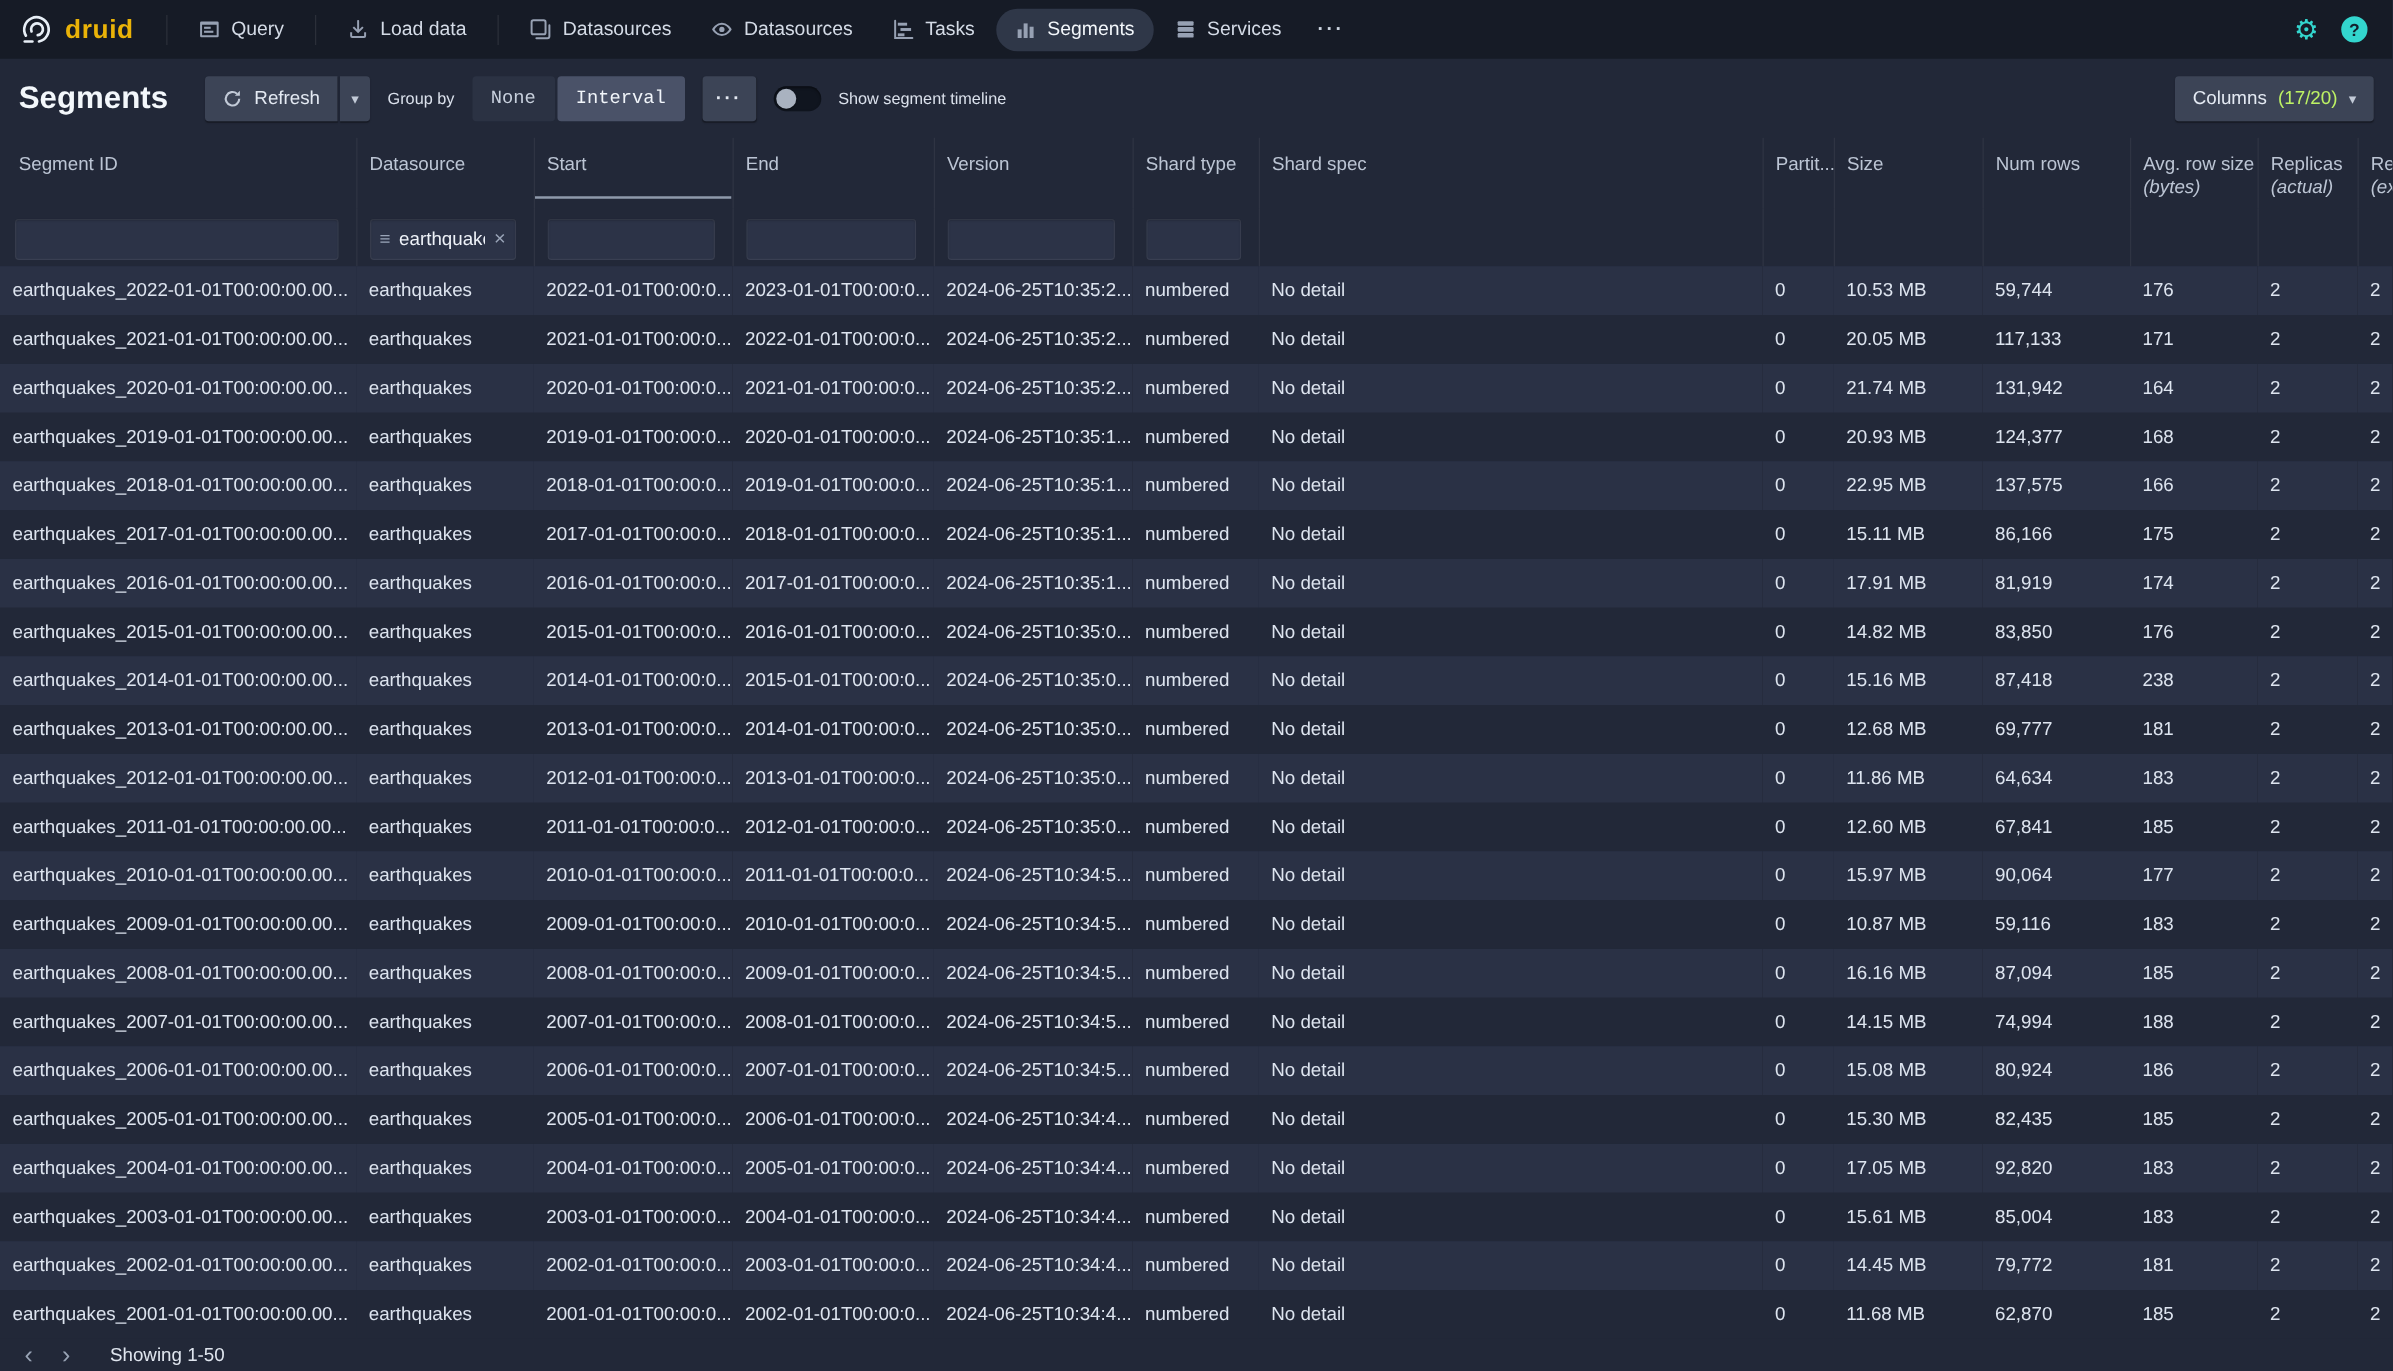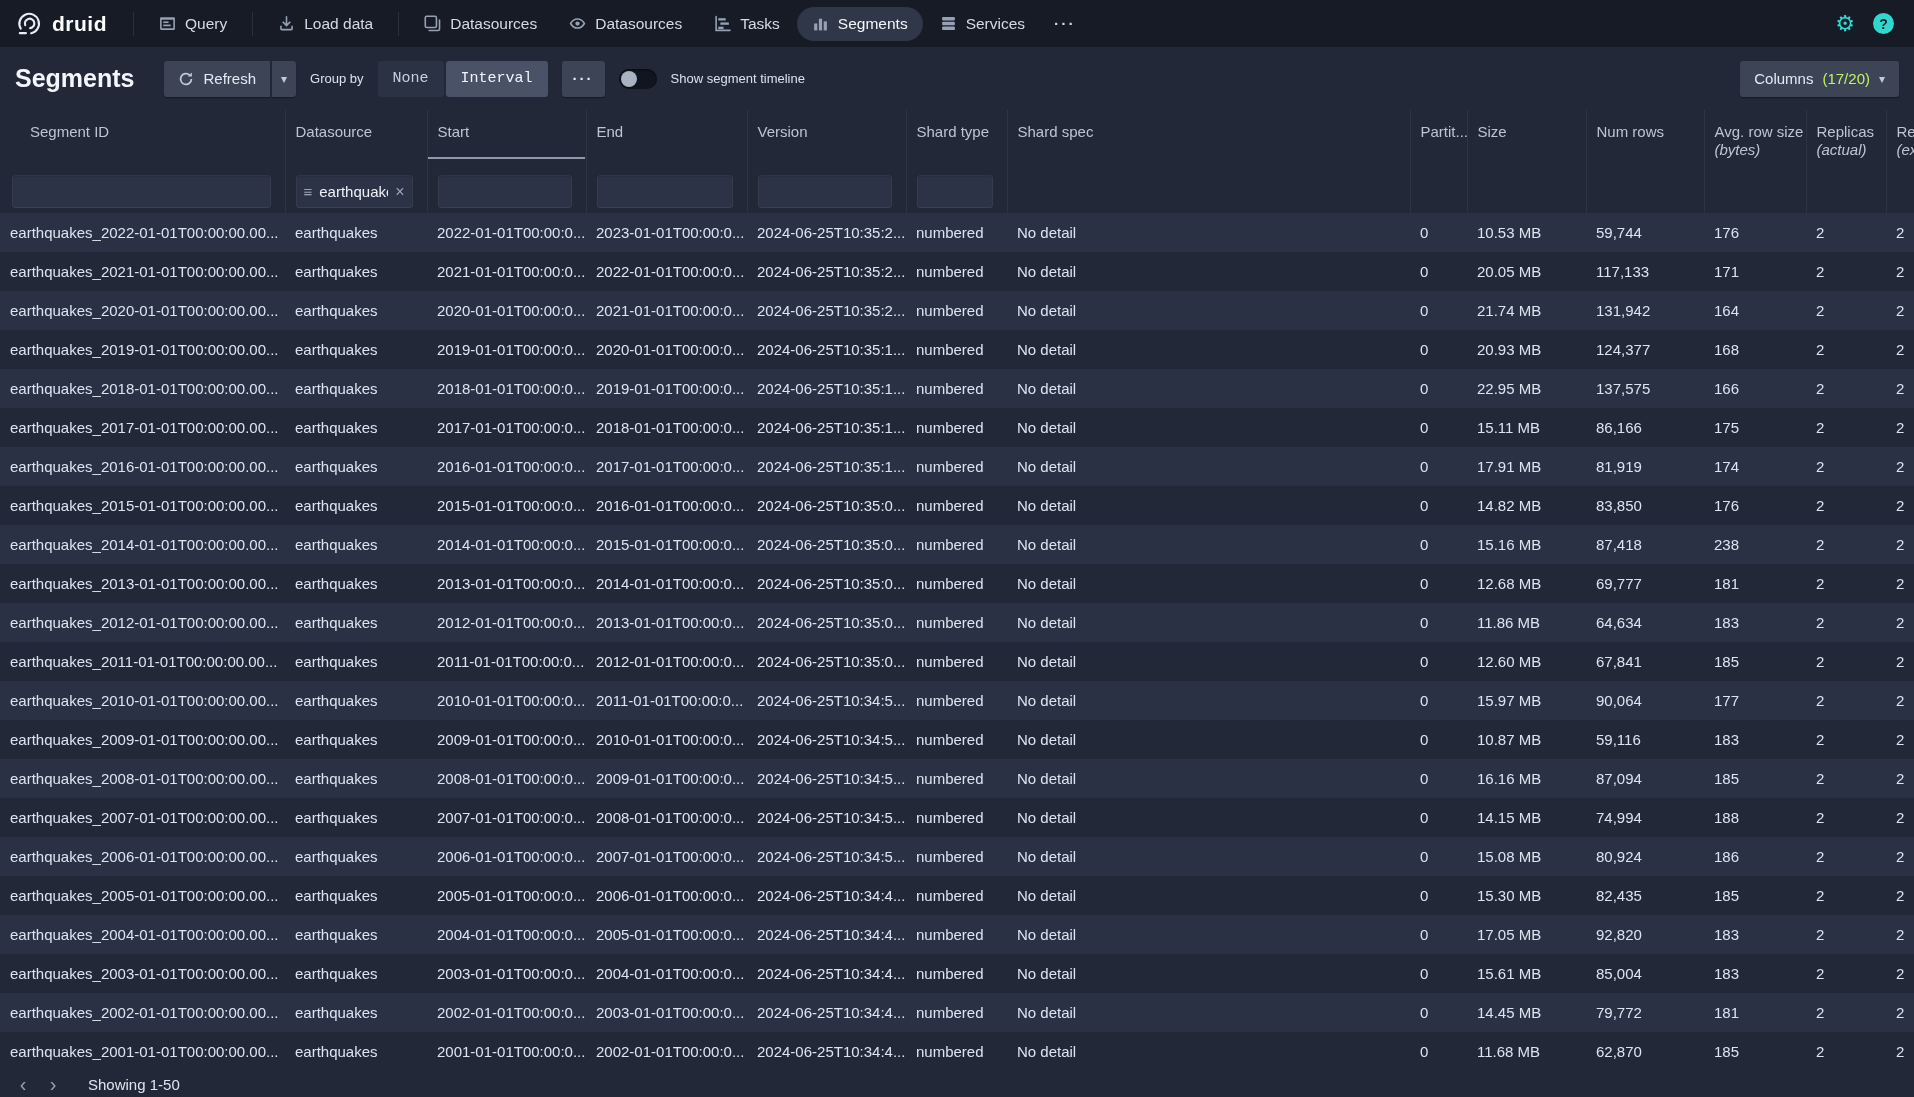--- a/index.html
+++ b/index.html
@@ -12,21 +12,21 @@
   .app { width: 1914px; height: 1097px; display: flex; flex-direction: column; }
 
   
   .topnav {
     height: 47px; flex: 0 0 47px;
     background: #161b26;
     display: flex; align-items: center;
     padding: 0 16px; gap: 2px;
   }
   .brand { display: flex; align-items: center; gap: 9px; padding-right: 16px; cursor: pointer; }
-  .brand-word { font-size: 21px; font-weight: 700; color: #ffffff; letter-spacing: 0.5px; }
+  .brand-word { font-size: 21px; font-weight: 700; color: #eab308; letter-spacing: 0.5px; }
   .nav-sep { width: 1px; height: 24px; background: rgba(255,255,255,0.09); margin: 0 8px; }
   .nav-item {
     display: flex; align-items: center; gap: 9px;
     padding: 8px 15px; border-radius: 20px;
     font-size: 15.5px; color: #d4dbe6; cursor: pointer; white-space: nowrap;
   }
   .nav-item .nav-icon { color: #97a1b3; display: inline-flex; }
   .nav-item.active { background: #2f3748; color: #f3f7fb; }
   .nav-more { padding: 8px 12px; font-weight: 700; letter-spacing: 2px; color: #cdd5e1; }
   .nav-right { margin-left: auto; display: flex; align-items: center; gap: 18px; padding-right: 4px; }
@@ -83,21 +83,21 @@
   .table-wrap { flex: 1; overflow: hidden; position: relative; }
   table { border-collapse: collapse; table-layout: fixed; width: 1976px; }
   th, td { text-align: left; white-space: nowrap; overflow: hidden; }
   thead th {
     height: 57px; vertical-align: top;
     padding: 13px 10px 0 10px;
     font-weight: 400; font-size: 15px; color: #bcc5d4;
     border-right: 1px solid rgba(255,255,255,0.06);
     cursor: pointer; position: relative;
   }
-  thead th:first-child { padding-left: 30px; }
+  thead th:first-child { padding-left: 15px; }
   thead th .hdr-line2 { display: block; font-style: italic; margin-top: 1px; }
   th.sorted::after {
     content: ""; position: absolute; left: 0; right: 1px; bottom: 8px;
     height: 2px; background: #8f99ab;
   }
   tr.filter-row td {
     height: 46px; vertical-align: top; padding: 8px 14px 0 10px;
     border-right: 1px solid rgba(255,255,255,0.06);
   }
   tr.filter-row td:first-child { padding-left: 12px; }

